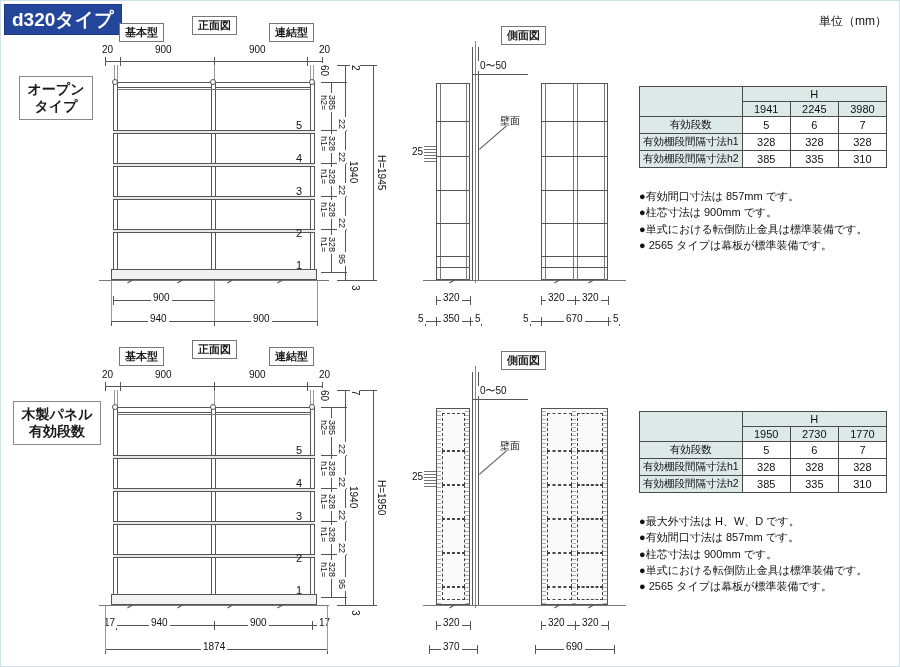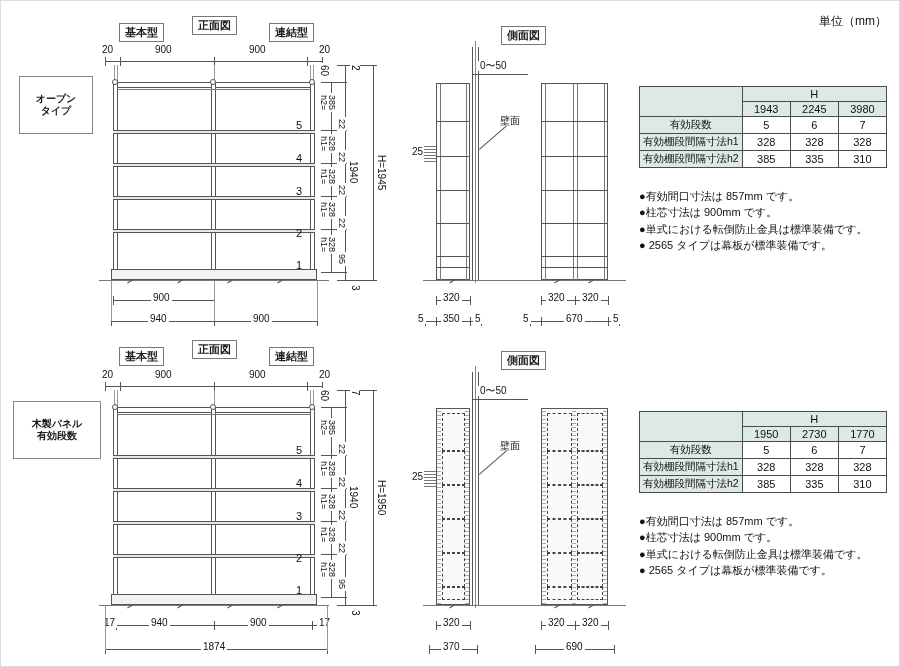--- a/index.html
+++ b/index.html
@@ -43,25 +43,25 @@
     font-weight:bold;
     text-align:center;
     line-height:1.15;
     padding:2px 5px;
     white-space:nowrap;
   }
   .typelabel {
     position:absolute;
     border:1.5px solid #888;
     background:#fff;
-    font-size:10px;
+    font-size:14px;
     font-weight:bold;
     text-align:center;
     line-height:1.2;
-    padding:16px 6px;
+    padding:4px 6px;
     white-space:nowrap;
   }
   
   .dl { position:absolute; background:#555; }          
   .hl { height:1px; }
   .vl { width:1px; }
   .ext { position:absolute; background:#999; width:1px; }
   .lbl {
     position:absolute; font-size:10px; color:#111;
     background:#fff; padding:0 2px; white-space:nowrap;
@@ -99,20 +99,21 @@
   .spec .rowhd { background:#dde9e7; text-align:center; font-size:10.5px; padding:1px 3px; }
   .spec .blank { background:#dde9e7; border-left:1px solid #4a4a4a; }
   .notes { position:absolute; font-size:11px; line-height:1.48; color:#111; }
   .notes div { white-space:nowrap; }
 </style>
 </head>
 <body>
 
 <div id="page">
 
+  <div class="banner">d320タイプ</div>
   <div class="unit-note">単位（mm）</div>
 
   <div>
 
     <div class="boxlabel" style="left:118px;top:22px;">基本型</div>
     <div class="boxlabel" style="left:191px;top:15px;">正面図</div>
     <div class="boxlabel" style="left:268px;top:22px;">連結型</div>
     <div class="boxlabel" style="left:500px;top:25px;">側面図</div>
 
     <div class="typelabel" style="left:18px;top:75px;width:74px;">
@@ -301,21 +302,21 @@
       <div class="lbl" style="left:610px;top:313px;">5</div>
     </div>
 
     <table class="spec" style="left:638px;top:85px;width:248px;">
       <tbody>
           <tr>
         <td class="blank" rowspan="2" style="width:100px;"></td>
         <td class="hd" colspan="3">H</td>
       </tr>
       <tr>
-        <td class="hd" style="width:49px;">1943</td>
+        <td class="hd" style="width:49px;">1941</td>
         <td class="hd" style="width:49px;">2245</td>
         <td class="hd" style="width:49px;">3980</td>
       </tr>
       <tr>
         <td class="rowhd">有効段数</td>
         <td>5</td>
         <td>6</td>
         <td>7</td>
       </tr>
       <tr>
@@ -547,20 +548,21 @@
       <tr>
         <td class="rowhd">有効棚段間隔寸法h2</td>
         <td>385</td>
         <td>335</td>
         <td>310</td>
       </tr>
     </tbody>
       </table>
 
     <div class="notes" style="left:638px;top:512px;">
+      <div>●最大外寸法は H、W、D です。</div>
       <div>●有効間口寸法は 857mm です。</div>
       <div>●柱芯寸法は 900mm です。</div>
       <div>●単式における転倒防止金具は標準装備です。</div>
       <div>● 2565 タイプは幕板が標準装備です。</div>
     </div>
   </div>
 
 </div>
 
 </body></html>

